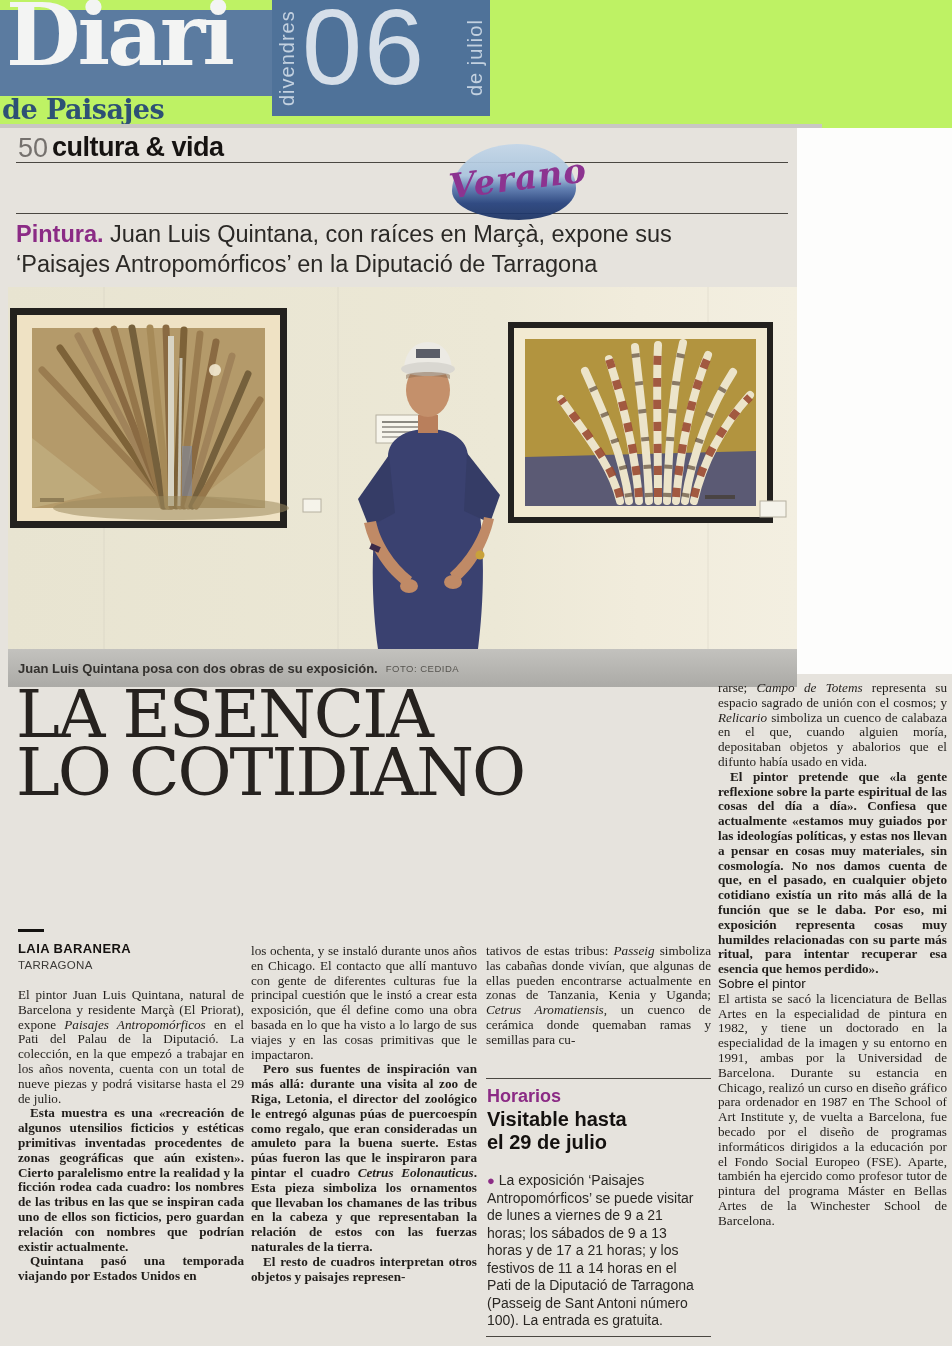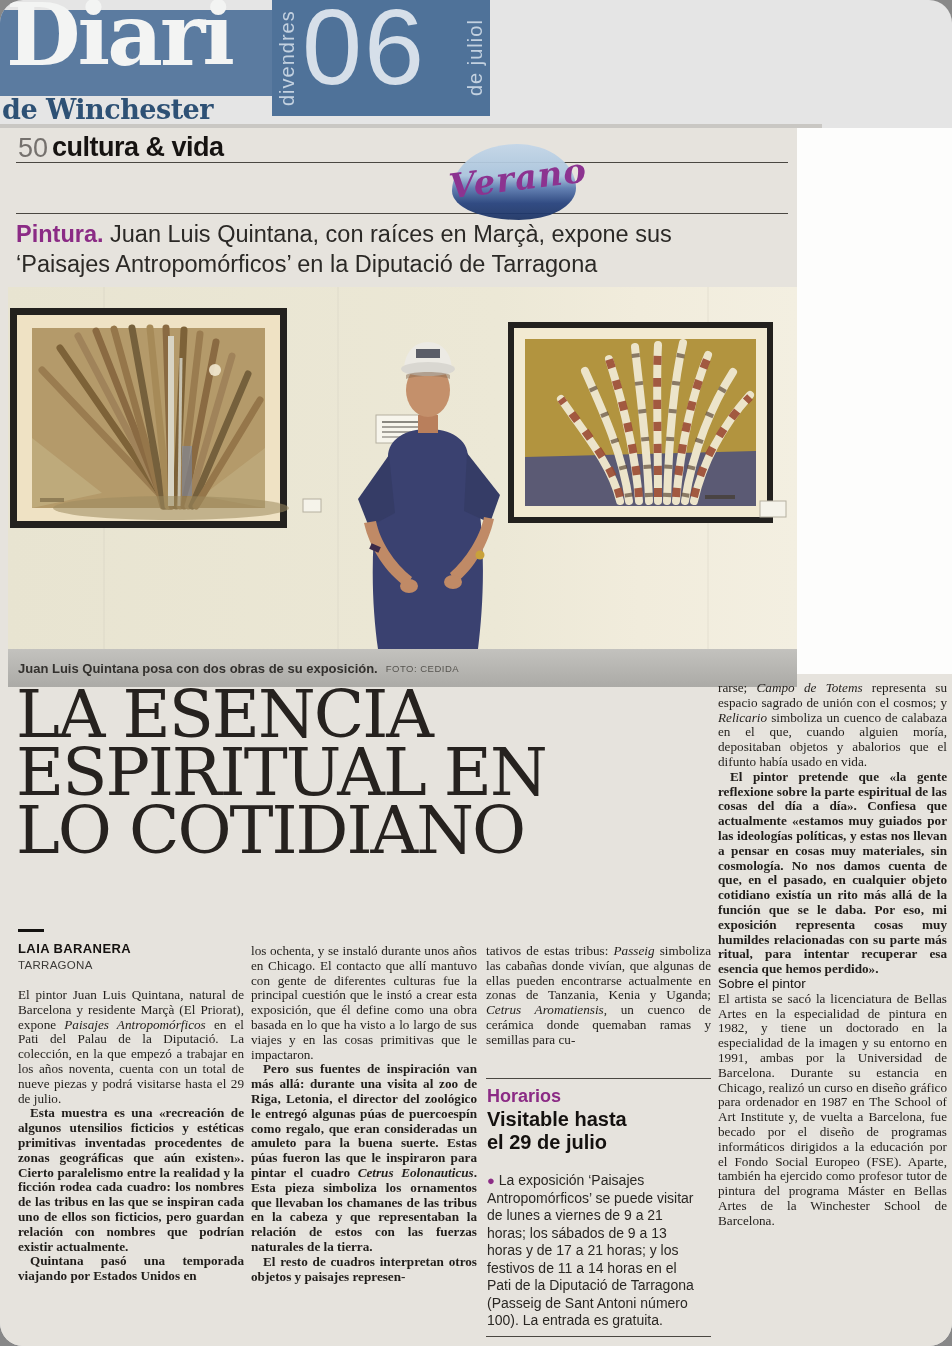--- a/index.html
+++ b/index.html
@@ -1,17 +1,17 @@
 <!DOCTYPE html>
 <html><head>
 <meta charset="utf-8">
 <style>
   html,body{margin:0;padding:0;background:#888;}
-  .page{position:relative;width:952px;height:1346px;background:#e5e5e5;overflow:hidden;
-        font-family:"Liberation Sans",sans-serif;border-radius:23px;}
+  .page{position:relative;width:952px;height:1346px;background:#bef264;overflow:hidden;
+        font-family:"Liberation Sans",sans-serif;}
   .abs{position:absolute;}
 
   
   .mast-band{left:0;top:10px;width:272px;height:86px;background:#5b7ba0;}
   .mast-title{left:6px;top:-26px;width:266px;font-family:"DejaVu Serif",serif;font-weight:bold;
               font-size:86px;color:#f3f4f3;letter-spacing:-3px;}
   .mast-sub{left:2px;top:94px;font-family:"DejaVu Serif",serif;font-weight:bold;
             font-size:27px;color:#2e5175;letter-spacing:-0.5px;}
   .datebox{left:272px;top:0;width:218px;height:116px;background:#4f7299;}
   .datebox .vert{writing-mode:vertical-rl;transform:rotate(180deg);color:#c3d1e0;
@@ -76,21 +76,21 @@
   .hor-bullet{color:#8b2b85;font-size:13px;}
 </style>
 </head>
 <body>
 
 <div class="page">
 
   <div class="abs mast-band">
     <div class="abs mast-title">Diari</div>
   </div>
-  <div class="abs mast-sub">de Winchester</div>
+  <div class="abs mast-sub">de Paisajes</div>
   <div class="abs datebox">
     <div class="abs vert day-name">divendres</div>
     <div class="abs day-num">06</div>
     <div class="abs vert month-name">de juliol</div>
   </div>
   <div class="abs scan-shadow"></div>
 
   <div class="abs paper"></div>
   <div class="abs white-patch"></div>
 
@@ -215,21 +215,20 @@
     </g>
   </svg>
 
   <div class="abs caption-bar">
     <span class="caption-text">Juan Luis Quintana posa con dos obras de su exposición.</span>
     <span class="caption-credit">FOTO: CEDIDA</span>
   </div>
 
   <div class="abs headline">
     <div>LA ESENCIA</div>
-    <div>ESPIRITUAL EN</div>
     <div>LO COTIDIANO</div>
   </div>
 
   <div class="abs by-rule"></div>
   <div class="abs by-author">LAIA BARANERA</div>
   <div class="abs by-loc">TARRAGONA</div>
 
   <div class="abs bodytext col1">
     <p><span>El pintor Juan Luis Quintana, natural de Barcelona y residente Marçà (El Priorat), expone </span><i>Paisajes Antropomórficos</i><span> en el Pati del Palau de la Diputació. La colección, en la que empezó a trabajar en los años noventa, cuenta con un total de nueve piezas y podrá visitarse hasta el 29 de julio.</span></p>
     <p class="ind"><span>Esta muestra es una «recreación de algunos utensilios ficticios y estéticas primitivas inventadas procedentes de zonas geográficas que aún existen». Cierto paralelismo entre la realidad y la ficción rodea cada cuadro: los nombres de las tribus en las que se inspiran cada uno de ellos son ficticios, pero guardan relación con nombres que podrían existir actualmente.</span></p>

